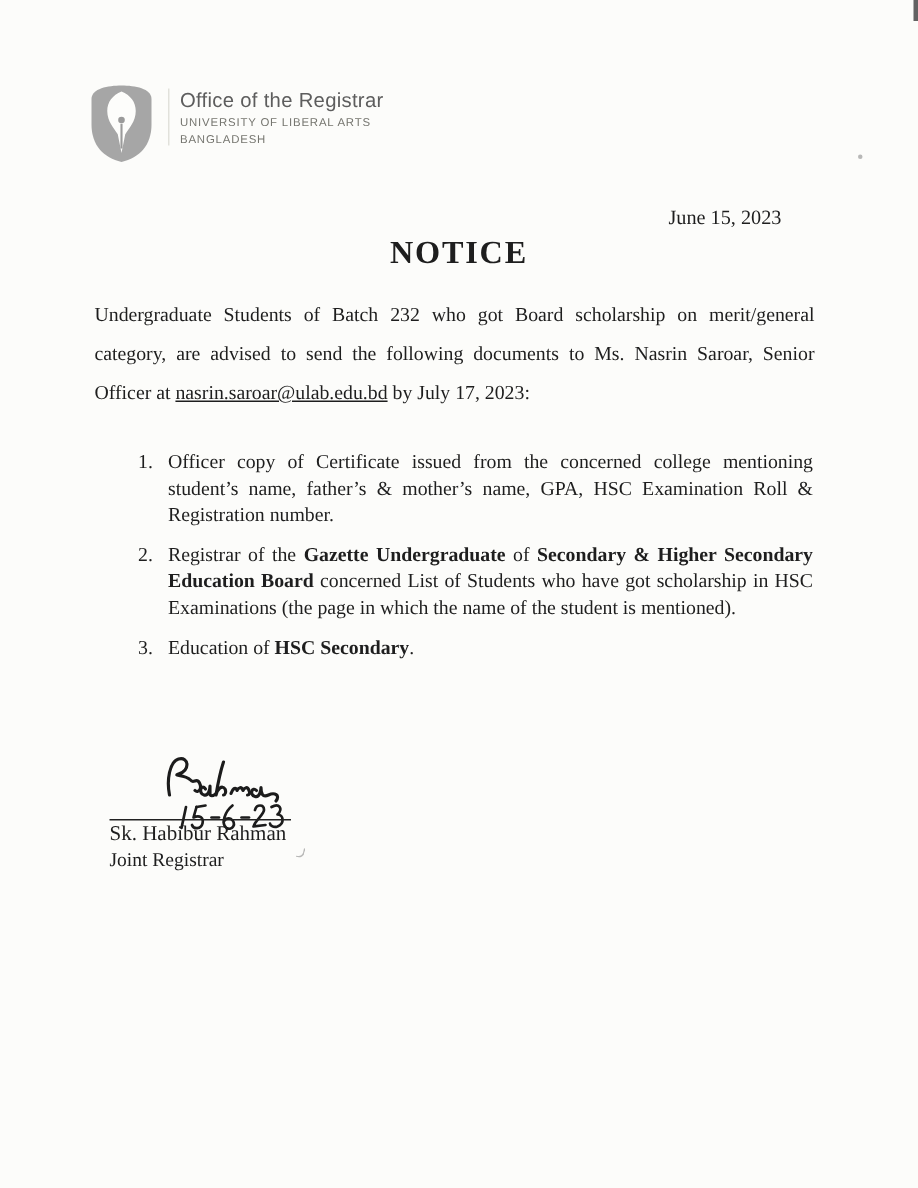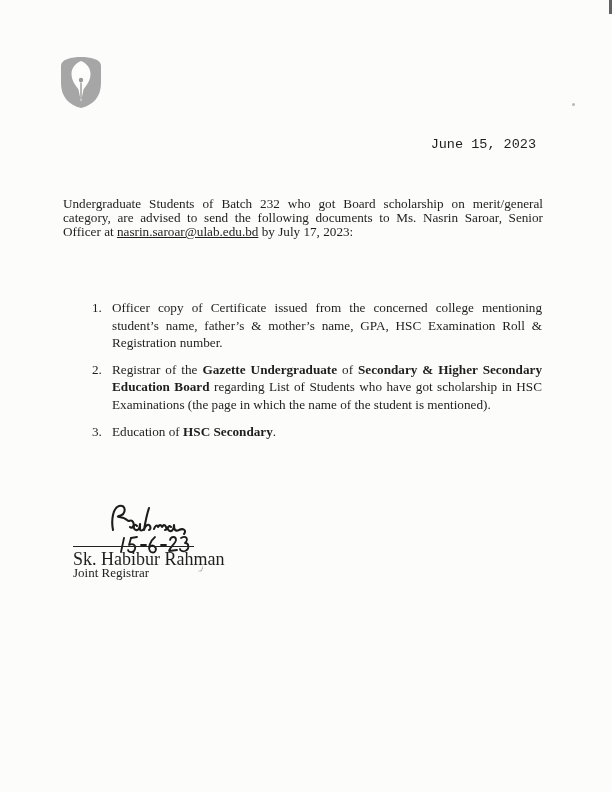--- a/index.html
+++ b/index.html
@@ -13,36 +13,36 @@
   .logo svg { display:block; }
   .letterhead-text {
     margin-left:7px; padding-left:7px; margin-top:3px;
     border-left:1px solid #e1e1db;
     font-family:"Liberation Sans", sans-serif;
   }
   .office { font-size:13.5px; color:#5d5d5d; letter-spacing:.2px; }
   .uni { font-size:7.6px; color:#75756f; letter-spacing:.55px; margin-top:3px; }
   .uni + .uni { margin-top:1.5px; }
   
-  .date { position:absolute; top:137px; right:76px; font-size:13.5px;font-family:Liberation Mono, monospace; }
+  .date { position:absolute; top:137px; right:91px; font-size:13.5px; }
   .title { position:absolute; top:156px; left:0; width:612px; margin:0;
            text-align:center; font-size:21.5px; font-weight:700; letter-spacing:1.2px; }
   
   .intro { position:absolute; top:197px; left:63px; width:480px; margin:0;
-           font-size:13.2px; line-height:14px; text-align:justify; }
+           font-size:13.2px; line-height:26px; text-align:justify; }
   
   .list { position:absolute; top:299px; left:92px; width:450px; }
   .list-item { display:flex; margin-bottom:9px; }
   .num { flex:0 0 20px; width:20px; font-size:13.2px; line-height:17.6px; }
   .item-text { width:430px; font-size:13.2px; line-height:17.6px; text-align:justify; }
   
   .signature { position:absolute; left:73px; top:502px; width:220px; height:92px; }
   .sig-svg { position:absolute; left:26px; top:0; }
   .sig-line { position:absolute; left:0; top:44px; width:121px; border-top:1.6px solid #222; }
-  .sig-name { position:absolute; left:0; top:47px; font-size:18px; white-space:nowrap; }
+  .sig-name { position:absolute; left:0; top:47px; font-size:14px; white-space:nowrap; }
   .sig-title { position:absolute; left:0; top:63px; font-size:13px; white-space:nowrap; }
   
   .corner-tr { position:absolute; top:0; right:0; width:3px; height:14px; background:#2f2f2f; opacity:.75; }
   .speck { position:absolute; left:572px; top:103px; width:3px; height:3px; background:#8a8a8a; border-radius:50%; opacity:.6; }
   .pencil-mark { position:absolute; left:198px; top:565px; width:4px; height:6px;
                  border-right:1px solid #777; border-bottom:1px solid #777;
                  border-radius:0 0 4px 0; transform:rotate(12deg); opacity:.5; }
   .sr-only { position:absolute; width:1px; height:1px; overflow:hidden; clip:rect(0 0 0 0); white-space:nowrap; }
 </style>
 </head>
@@ -56,35 +56,41 @@
 
   <header class="letterhead">
     <span class="logo">
       <svg width="48" height="53" viewBox="0 0 48 53" xmlns="http://www.w3.org/2000/svg">
         <path d="M24,1 C15,1 4,3 4,10 L4,27 C4,41 12,49 24,52 C36,49 44,41 44,27 L44,10 C44,3 33,1 24,1 Z" fill="#a6a6a6"></path>
         <path d="M24,5 C18,7.5 14.5,12 14.5,18 C14.5,25 19,29.5 21.5,33.5 L24,46 L26.5,33.5 C29,29.5 33.5,25 33.5,18 C33.5,12 30,7.5 24,5 Z" fill="#fdfdfb"></path>
         <circle cx="24" cy="24" r="2.2" fill="#9a9a9a"></circle>
         <path d="M24,26.5 L24,43" stroke="#9a9a9a" stroke-width="1.4"></path>
       </svg>
     </span>
+    <div class="letterhead-text">
+      <div class="office">Office of the Registrar</div>
+      <div class="uni">UNIVERSITY OF LIBERAL ARTS</div>
+      <div class="uni">BANGLADESH</div>
+    </div>
   </header>
 
   <div class="date">June 15, 2023</div>
 
+  <h1 class="title">NOTICE</h1>
 
   <p class="intro"><span>Undergraduate Students of Batch 232 who got Board scholarship on merit/general category, are advised to send the following documents to Ms. Nasrin Saroar, Senior Officer at </span><span style="text-decoration: underline;">nasrin.saroar@ulab.edu.bd</span><span> by July 17, 2023:</span></p>
 
   <div class="list">
     <div class="list-item">
       <span class="num">1.</span>
       <div class="item-text"><span>Officer copy of </span><span style="font-weight: normal;">Certificate</span><span> issued from the concerned college mentioning student’s name, father’s &amp; mother’s name, GPA, HSC Examination Roll &amp; Registration number.</span></div>
     </div>
     <div class="list-item">
       <span class="num">2.</span>
-      <div class="item-text"><span>Registrar of the </span><span style="font-weight: bold;">Gazette Undergraduate</span><span> of </span><span style="font-weight: bold;">Secondary &amp; Higher Secondary Education Board</span><span> regarding List of Students who have got scholarship in HSC Examinations (the page in which the name of the student is mentioned).</span></div>
+      <div class="item-text"><span>Registrar of the </span><span style="font-weight: bold;">Gazette Undergraduate</span><span> of </span><span style="font-weight: bold;">Secondary &amp; Higher Secondary Education Board</span><span> concerned List of Students who have got scholarship in HSC Examinations (the page in which the name of the student is mentioned).</span></div>
     </div>
     <div class="list-item">
       <span class="num">3.</span>
       <div class="item-text"><span>Education of </span><span style="font-weight: bold;">HSC Secondary</span><span>.</span></div>
     </div>
   </div>
 
   <div class="signature">
     <svg class="sig-svg" width="140" height="60" viewBox="0 0 140 60" xmlns="http://www.w3.org/2000/svg" aria-label="15-6-23">
       <g fill="none" stroke="#1c1c1c" stroke-width="2.1" stroke-linecap="round" stroke-linejoin="round">

